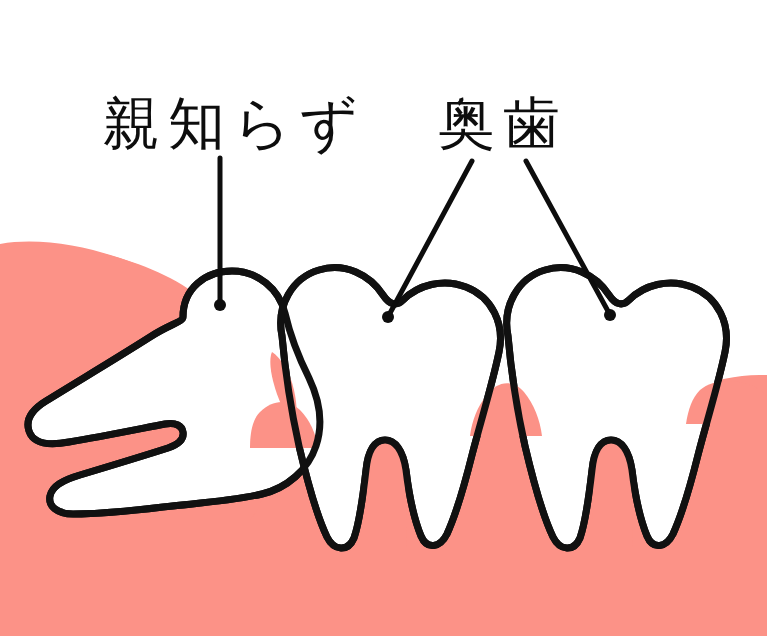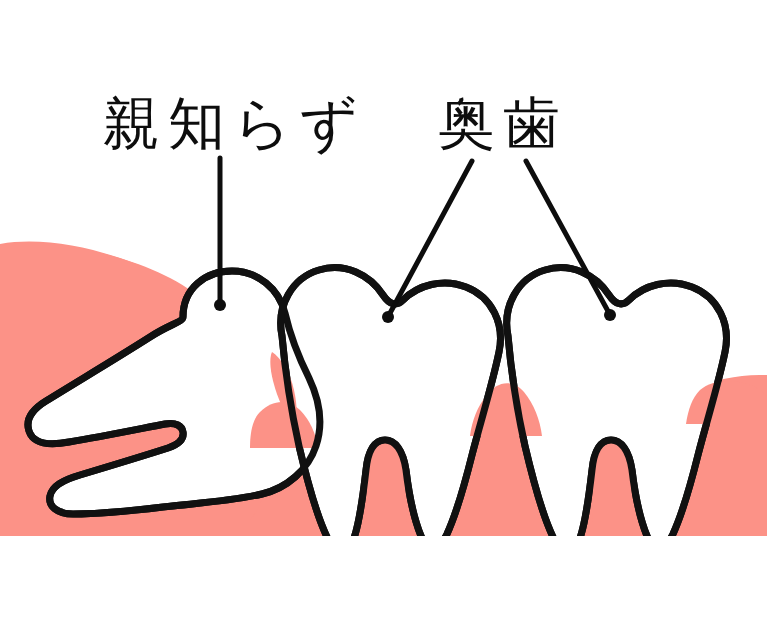--- a/index.html
+++ b/index.html
@@ -6,21 +6,21 @@
     margin: 0;
     padding: 0;
     background: #ffffff;
   }
   body {
     font-family: "DejaVu Sans", "Liberation Sans", sans-serif;
   }
   #stage {
     position: relative;
     width: 767px;
-    height: 536px;
+    height: 636px;
     background: #fdba74;
     overflow: hidden;
   }
   #stage svg {
     display: block;
     width: 767px;
     height: 644px;
   }
   .label-text {
     font-family: "DejaVu Sans", "Liberation Sans", sans-serif;

